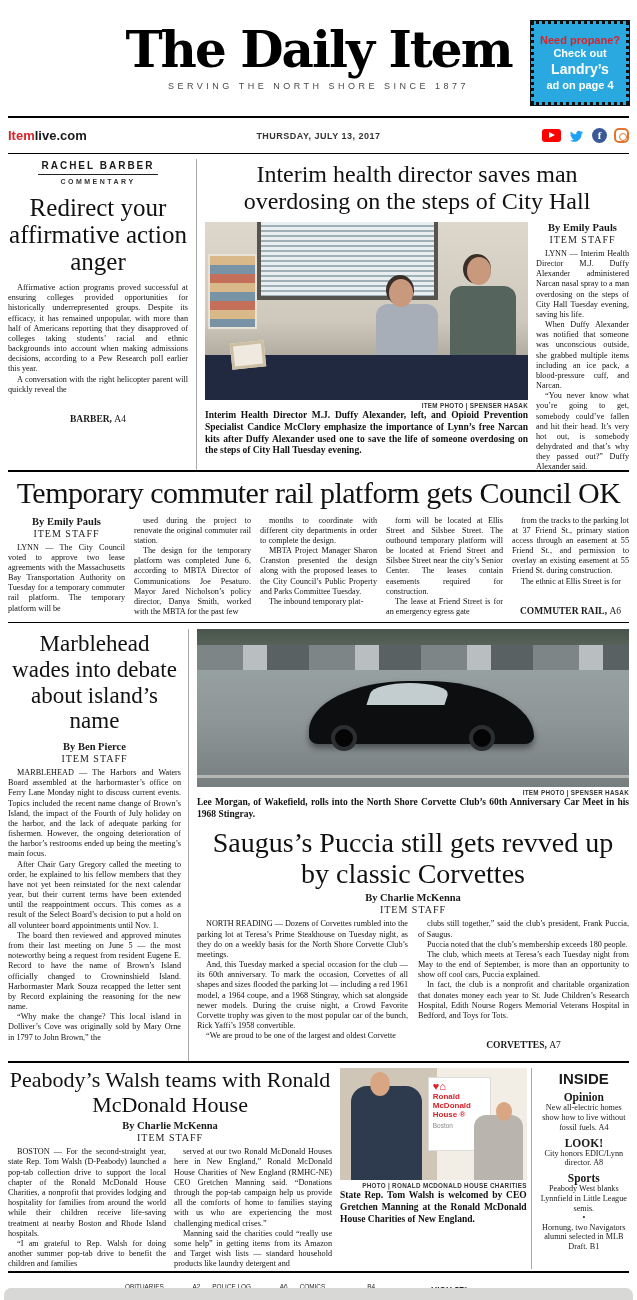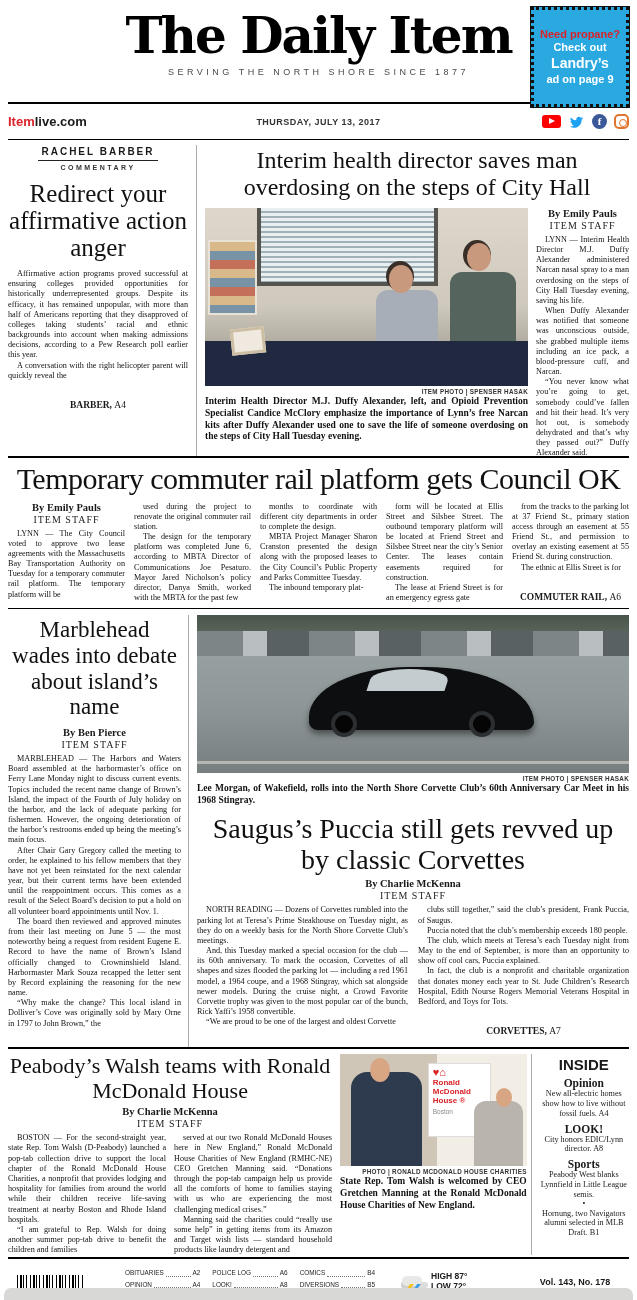--- a/index.html
+++ b/index.html
@@ -1,24 +1,24 @@
 <!DOCTYPE html>
 <html><head>
 <meta charset="utf-8">
 <style>
   *{margin:0;padding:0;box-sizing:border-box}
   html,body{width:637px;height:1300px}
   body{font-family:"Liberation Serif",serif;background:#fff;color:#1a1a1a;overflow:hidden}
-  .page{width:637px;height:1300px;position:relative;background:#fff;padding:2px 8px}
+  .page{width:637px;height:1300px;position:relative;background:#fff;padding:16px 8px}
 
   
   .masthead{position:relative;height:100px;text-align:center}
   .mast-title{font-family:"DejaVu Serif",serif;font-weight:bold;font-size:50px;line-height:1.05;letter-spacing:-2px;padding-top:8px;color:#000}
   .tagline{font-family:"Liberation Sans",sans-serif;font-size:9px;letter-spacing:3.5px;color:#4a4a4a;margin-top:4px}
-  .promo{position:absolute;top:5px;right:0;width:98px;height:100px;background:#2aa9e1;border:3px dotted #111;box-shadow:0 0 0 1px #111;display:flex;flex-direction:column;justify-content:center;text-align:center;font-family:"Liberation Sans",sans-serif;font-weight:bold;line-height:1.25}
+  .promo{position:absolute;top:5px;right:0;width:98px;height:84px;background:#2aa9e1;border:3px dotted #111;box-shadow:0 0 0 1px #111;display:flex;flex-direction:column;justify-content:center;text-align:center;font-family:"Liberation Sans",sans-serif;font-weight:bold;line-height:1.25}
   .promo .l1{color:#d8232a;font-size:11px}
   .promo .l2{color:#fff;font-size:11px}
   .promo .l3{color:#fff;font-size:14px}
   .promo .l4{color:#fff;font-size:11px}
 
   
   .topbar{height:38px;border-top:2px solid #000;border-bottom:1px solid #000;display:flex;align-items:center;font-family:"Liberation Sans",sans-serif}
   .site{font-weight:bold;font-size:13px;width:170px}
   .site .red{color:#d8232a}
   .dateline{flex:1;text-align:center;font-size:9px;font-weight:bold;color:#333;letter-spacing:.5px}
@@ -134,21 +134,21 @@
 
 <div class="page">
 
   <header class="masthead">
     <div class="mast-title">The Daily Item</div>
     <div class="tagline">SERVING THE NORTH SHORE SINCE 1877</div>
     <div class="promo">
       <div class="l1">Need propane?</div>
       <div class="l2">Check out</div>
       <div class="l3">Landry’s</div>
-      <div class="l4">ad on page 9</div>
+      <div class="l4">ad on page 4</div>
     </div>
   </header>
 
   <div class="topbar">
     <div class="site"><span class="red">Item</span><span>live.com</span></div>
     <div class="dateline">THURSDAY, JULY 13, 2017</div>
     <div class="social">
       <span class="ic ic-yt"></span>
       <span class="ic ic-tw">
           <svg width="17" height="14" viewBox="0 0 24 24" fill="#1da1f2">

